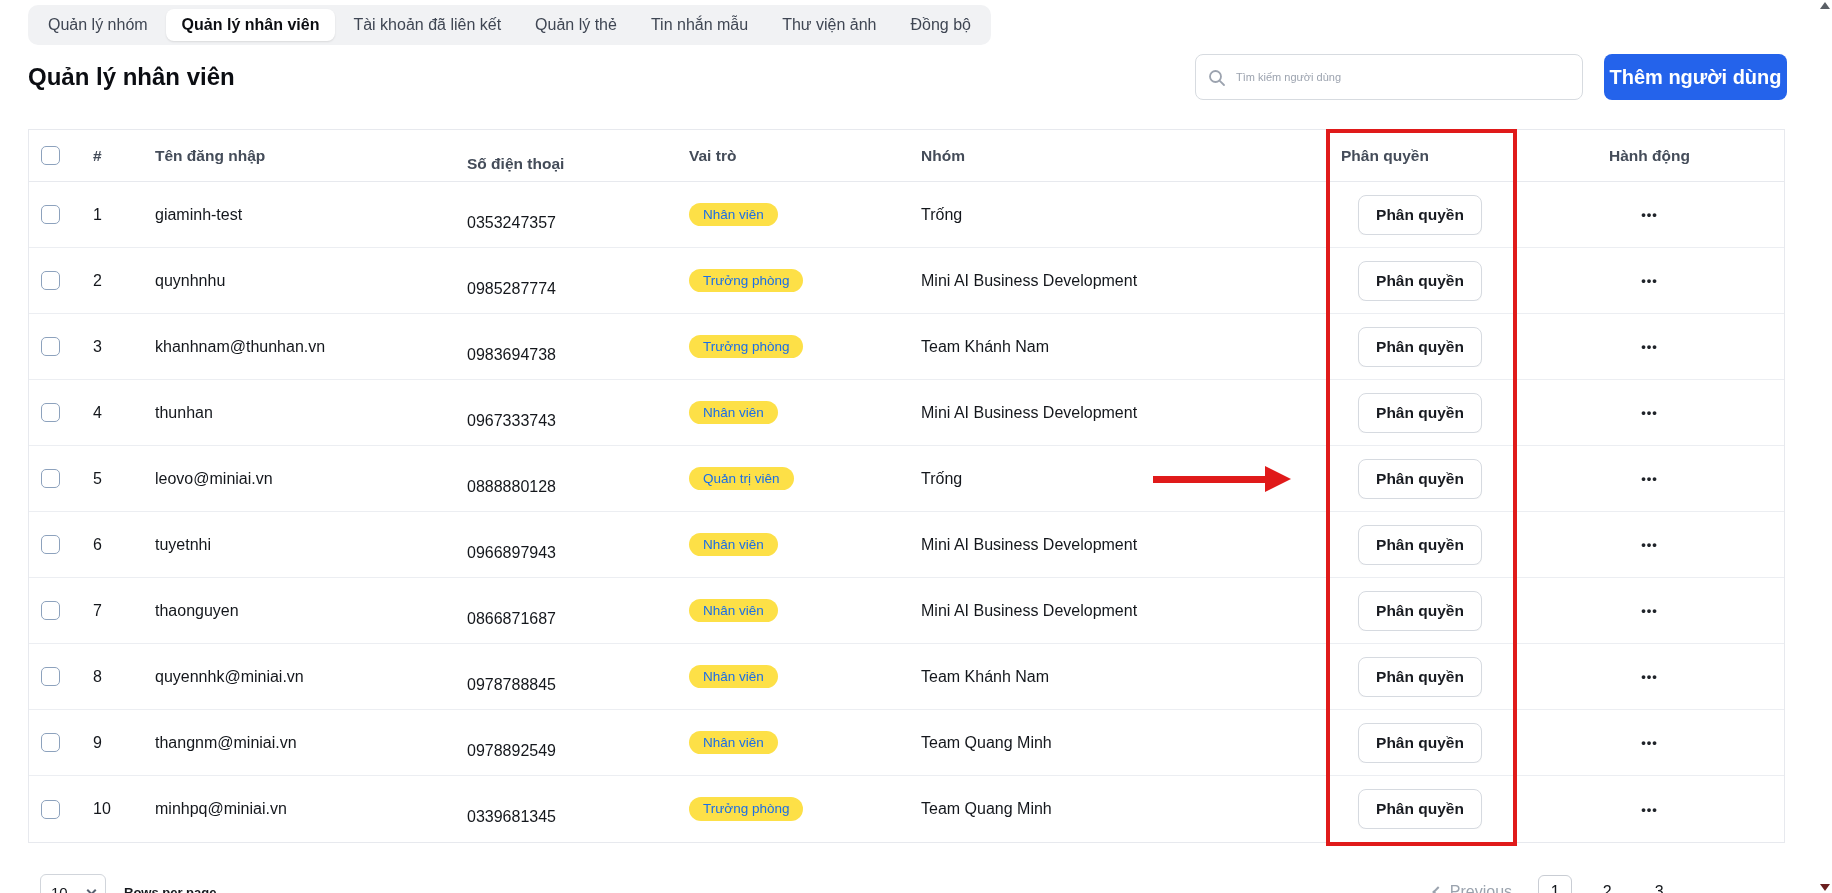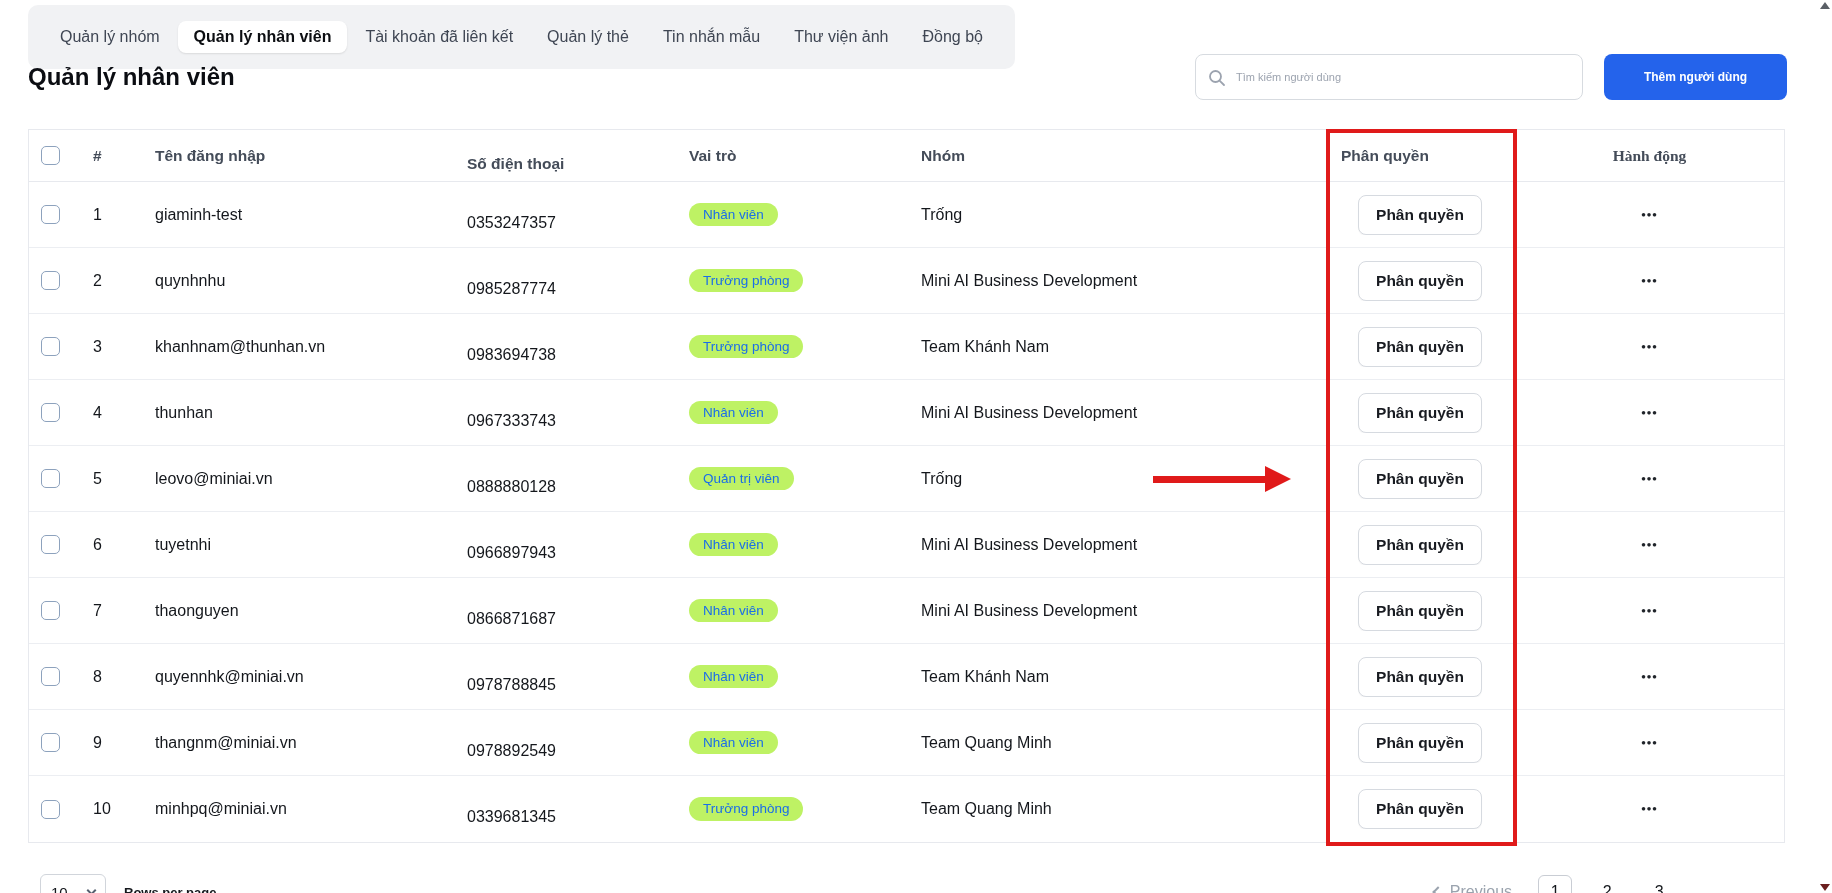--- a/index.html
+++ b/index.html
@@ -7,21 +7,21 @@
   body {
     font-family: "Liberation Sans", sans-serif;
     background:#ffffff; color:#14171c;
     position:relative; overflow:hidden;
   }
 
   
   .tabbar {
     position:absolute; top:5px; left:28px;
     display:inline-flex; align-items:center; gap:2px;
-    background:#f1f2f4; border-radius:10px; padding:16px;
+    background:#f1f2f4; border-radius:10px; padding:4px;
   }
   .tab {
     padding:7px 16px; font-size:16px; color:#3f4653;
     border-radius:8px; white-space:nowrap; cursor:pointer;
   }
   .tab.active {
     background:#ffffff; color:#0c0e12; font-weight:700;
     box-shadow:0 1px 2px rgba(0,0,0,.10);
   }
 
@@ -40,21 +40,21 @@
   }
   .search-box svg { position:absolute; left:12px; top:14px; }
   .search-input {
     border:none; outline:none; background:transparent;
     width:100%; height:100%; padding-left:40px;
     font-size:11px; color:#14171c; font-family:inherit;
   }
   .search-input::placeholder { color:#9ca3af; }
   .btn-primary {
     width:183px; height:46px; border:none; border-radius:8px;
-    background:#2463eb; color:#ffffff; font-size:12px; font-weight:700;
+    background:#2463eb; color:#ffffff; font-size:20px; font-weight:700;
     font-family:inherit; cursor:pointer;
   }
 
   
   .table {
     position:absolute; top:129px; left:28px; width:1757px;
     border:1px solid #e7e9ee; background:#fff;
   }
   .thead { display:flex; align-items:center; height:52px; border-bottom:1px solid #e7e9ee; }
   .th { font-size:15.5px; font-weight:700; color:#444c59; }
@@ -63,31 +63,31 @@
   .td { font-size:16px; color:#14171c; }
   .th, .td { padding-left:16px; display:flex; align-items:center; overflow:hidden; white-space:nowrap; }
 
   .col-check { width:48px; padding-left:12px; }
   .col-index { width:62px; }
   .col-user  { width:312px; }
   .col-phone { width:222px;margin-top:16px; }
   .col-role  { width:232px; }
   .col-group { width:420px; }
   .col-perm  { width:190px; }
-  .col-action{ flex:1;font-family:Liberation Serif, serif; }
+  .col-action{ flex:1; }
   .td.col-perm   { justify-content:center; padding-left:0; }
   .th.col-action { justify-content:center; padding-left:0; }
   .td.col-action { justify-content:center; padding-left:0; }
 
   .checkbox {
     width:19px; height:19px; border:1.5px solid #8da2bd;
     border-radius:5px; background:#fff; display:inline-block; cursor:pointer;
   }
   .badge {
-    background:#bef264; color:#1a6ee8;
+    background:#fde047; color:#1a6ee8;
     font-size:13.5px; font-weight:500;
     padding:5px 14px; border-radius:13px; line-height:1;
   }
   .perm-btn {
     background:#ffffff; border:1px solid #d6dae0; border-radius:8px;
     padding:10px 17px; font-size:15.5px; font-weight:700; color:#181b21;
     font-family:inherit; cursor:pointer; box-shadow:0 1px 1px rgba(0,0,0,.04);
   }
   .dots { font-size:13px; font-weight:700; letter-spacing:1px; color:#1f2329; cursor:pointer; }
 

